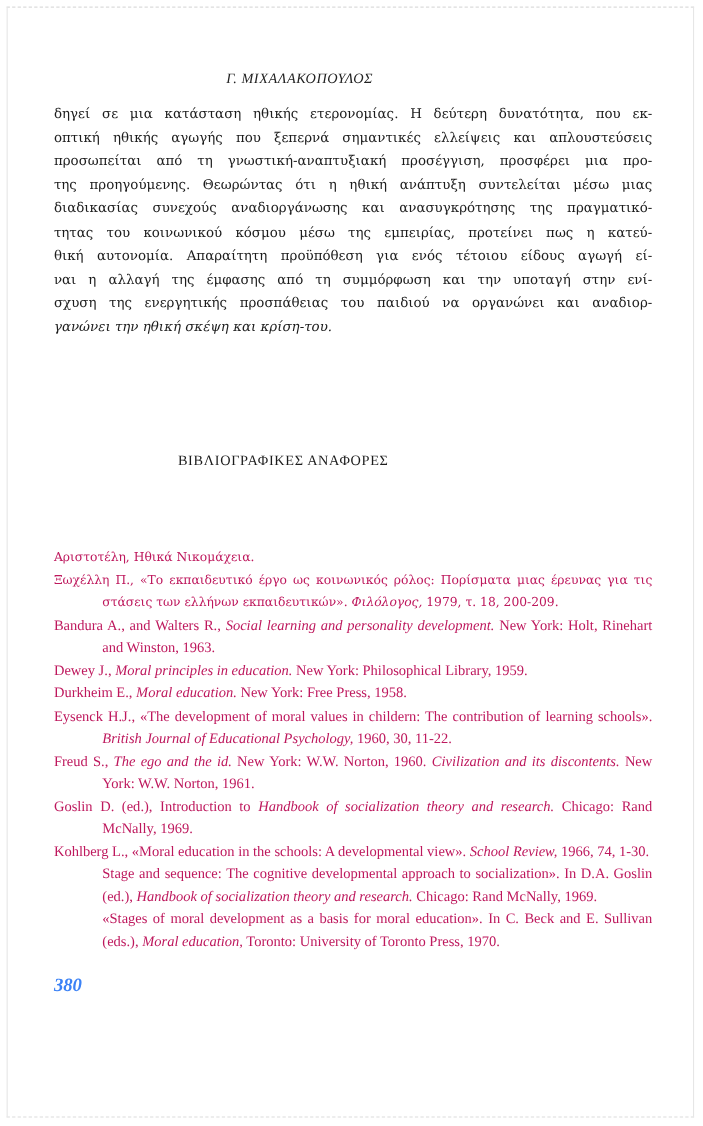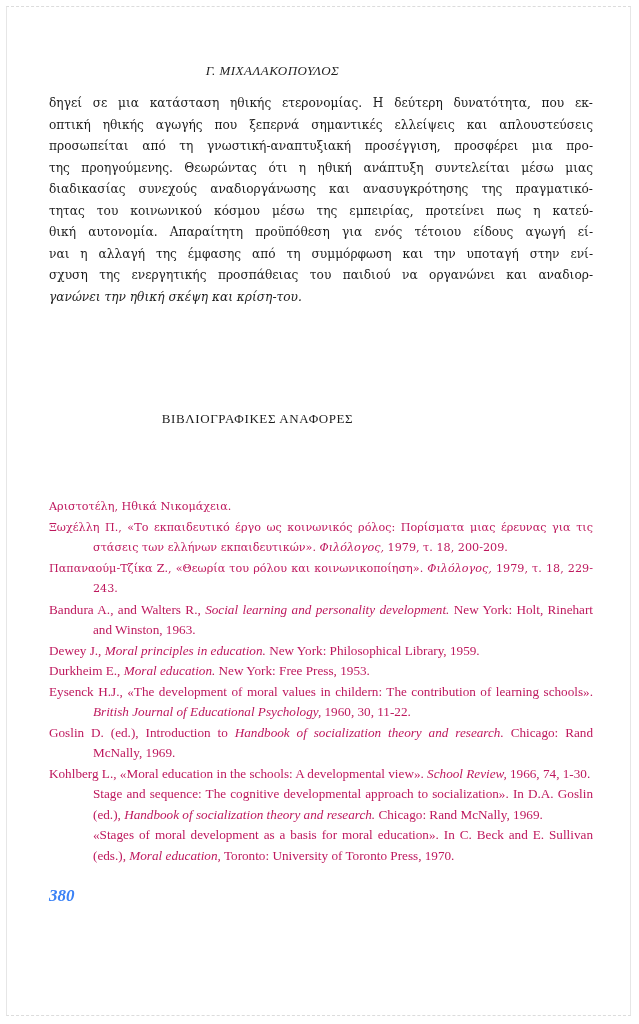--- a/index.html
+++ b/index.html
@@ -132,34 +132,34 @@
 
 <div class="section-heading">ΒΙΒΛΙΟΓΡΑΦΙΚΕΣ ΑΝΑΦΟΡΕΣ</div>
 
 <div class="references">
   <div class="ref greek">
     <span>Αριστοτέλη, </span><span>Ηθικά Νικομάχεια.</span>
   </div>
   <div class="ref greek">
     <span>Ξωχέλλη Π., </span><span>«Το εκπαιδευτικό έργο ως κοινωνικός ρόλος: Πορίσματα μιας έρευνας για τις στάσεις των ελλήνων εκπαιδευτικών». </span><span class="it">Φιλόλογος,</span><span> 1979, τ. 18, 200-209.</span>
   </div>
-  <div class="ref greek">
-    <span>Παπαναούμ-Τζίκα Ζ., </span><span>«Θεωρία του ρόλου και κοινωνικοποίηση». </span><span class="it">Φιλόλογος,</span><span> 1979, τ. 18, 229-243.</span>
-  </div>
   <div class="ref">
     <span>Bandura A., and Walters R., </span><span class="it">Social learning and personality development.</span><span> New York: Holt, Rinehart and Winston, 1963.</span>
   </div>
   <div class="ref">
     <span>Dewey J., </span><span class="it">Moral principles in education.</span><span> New York: Philosophical Library, 1959.</span>
   </div>
   <div class="ref">
-    <span>Durkheim E., </span><span class="it">Moral education.</span><span> New York: Free Press, 1953.</span>
+    <span>Durkheim E., </span><span class="it">Moral education.</span><span> New York: Free Press, 1958.</span>
   </div>
   <div class="ref">
     <span>Eysenck H.J., </span><span>«The development of moral values in childern: The contribution of learning schools». </span><span class="it">British Journal of Educational Psychology,</span><span> 1960, 30, 11-22.</span>
+  </div>
+  <div class="ref">
+    <span>Freud S., </span><span class="it">The ego and the id.</span><span> New York: W.W. Norton, 1960. </span><span class="it">Civilization and its discontents.</span><span> New York: W.W. Norton, 1961.</span>
   </div>
   <div class="ref">
     <span>Goslin D. (ed.), </span><span>Introduction to </span><span class="it">Handbook of socialization theory and research.</span><span> Chicago: Rand McNally, 1969.</span>
   </div>
   <div class="ref">
     <span>Kohlberg L., </span><span>«Moral education in the schools: A developmental view». </span><span class="it">School Review,</span><span> 1966, 74, 1-30.</span>
   </div>
   <div class="ref continuation">
     <span>Stage and sequence: The cognitive developmental approach to socialization». In D.A. Goslin (ed.), </span><span class="it">Handbook of socialization theory and research.</span><span> Chicago: Rand McNally, 1969.</span>
   </div>

